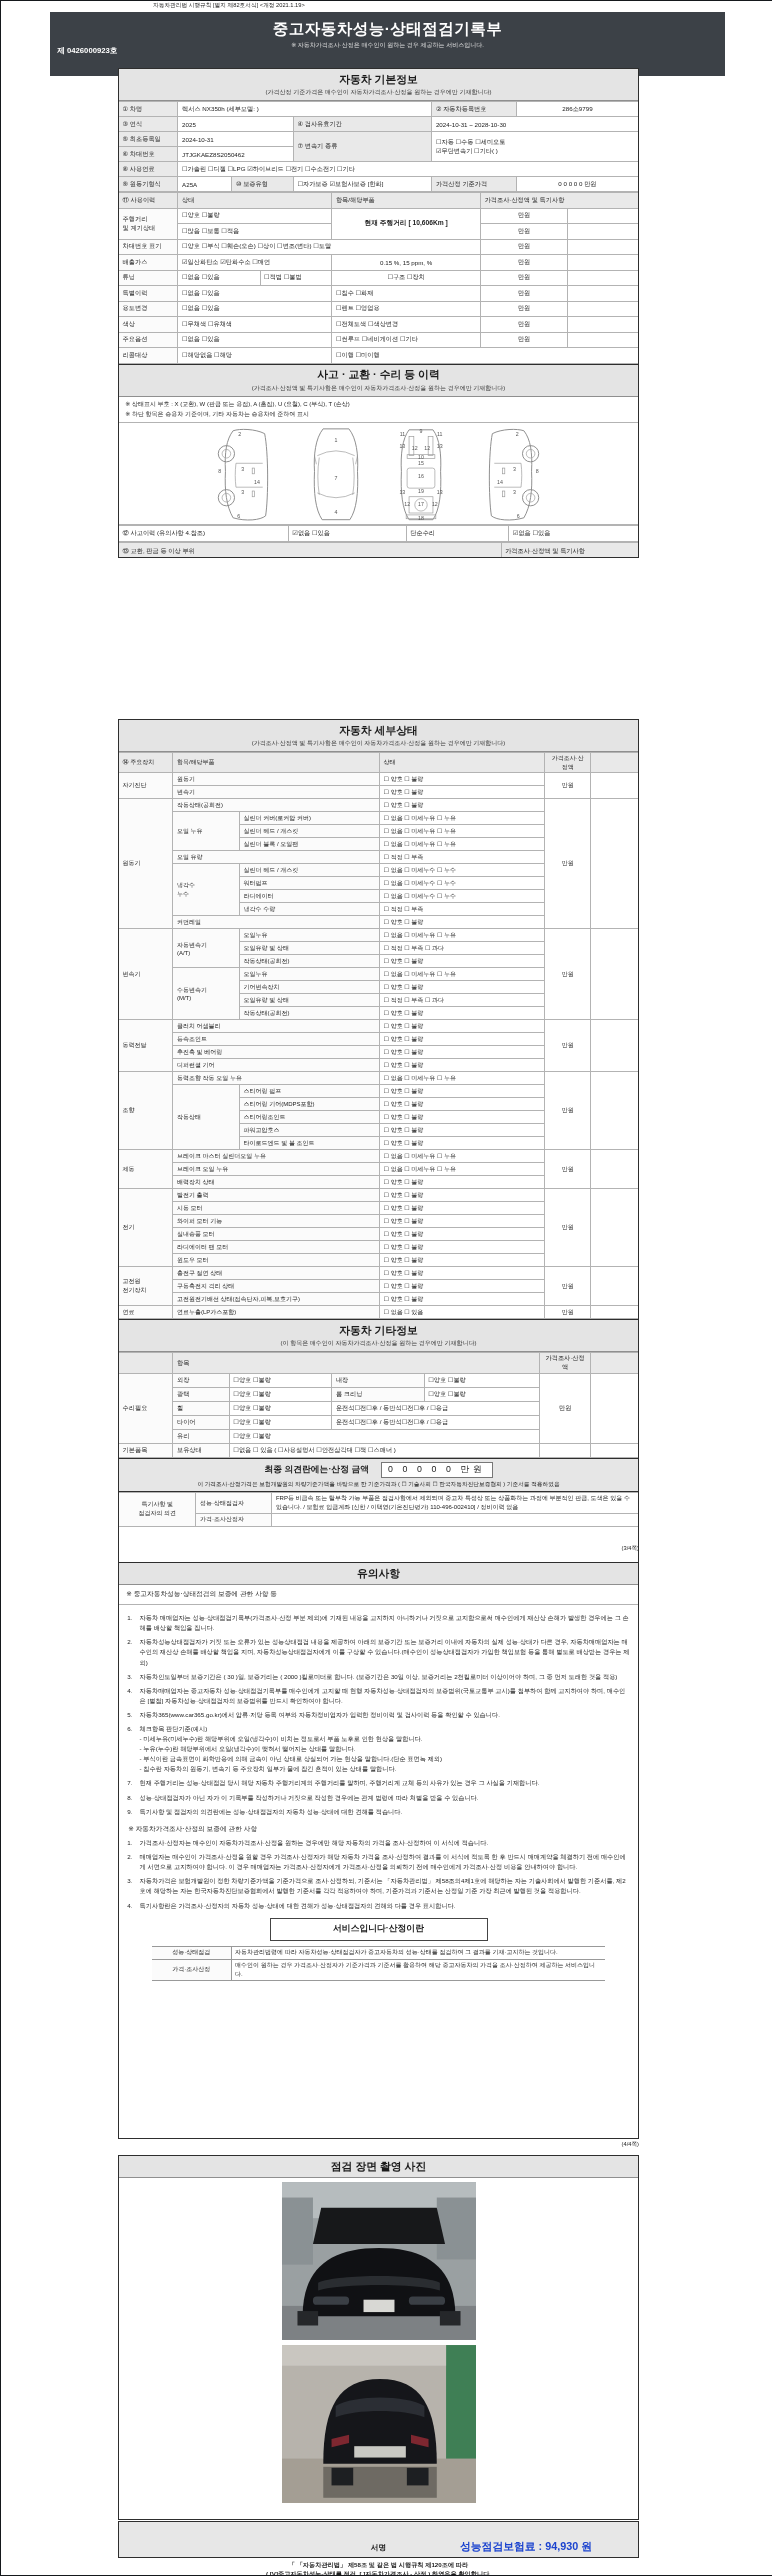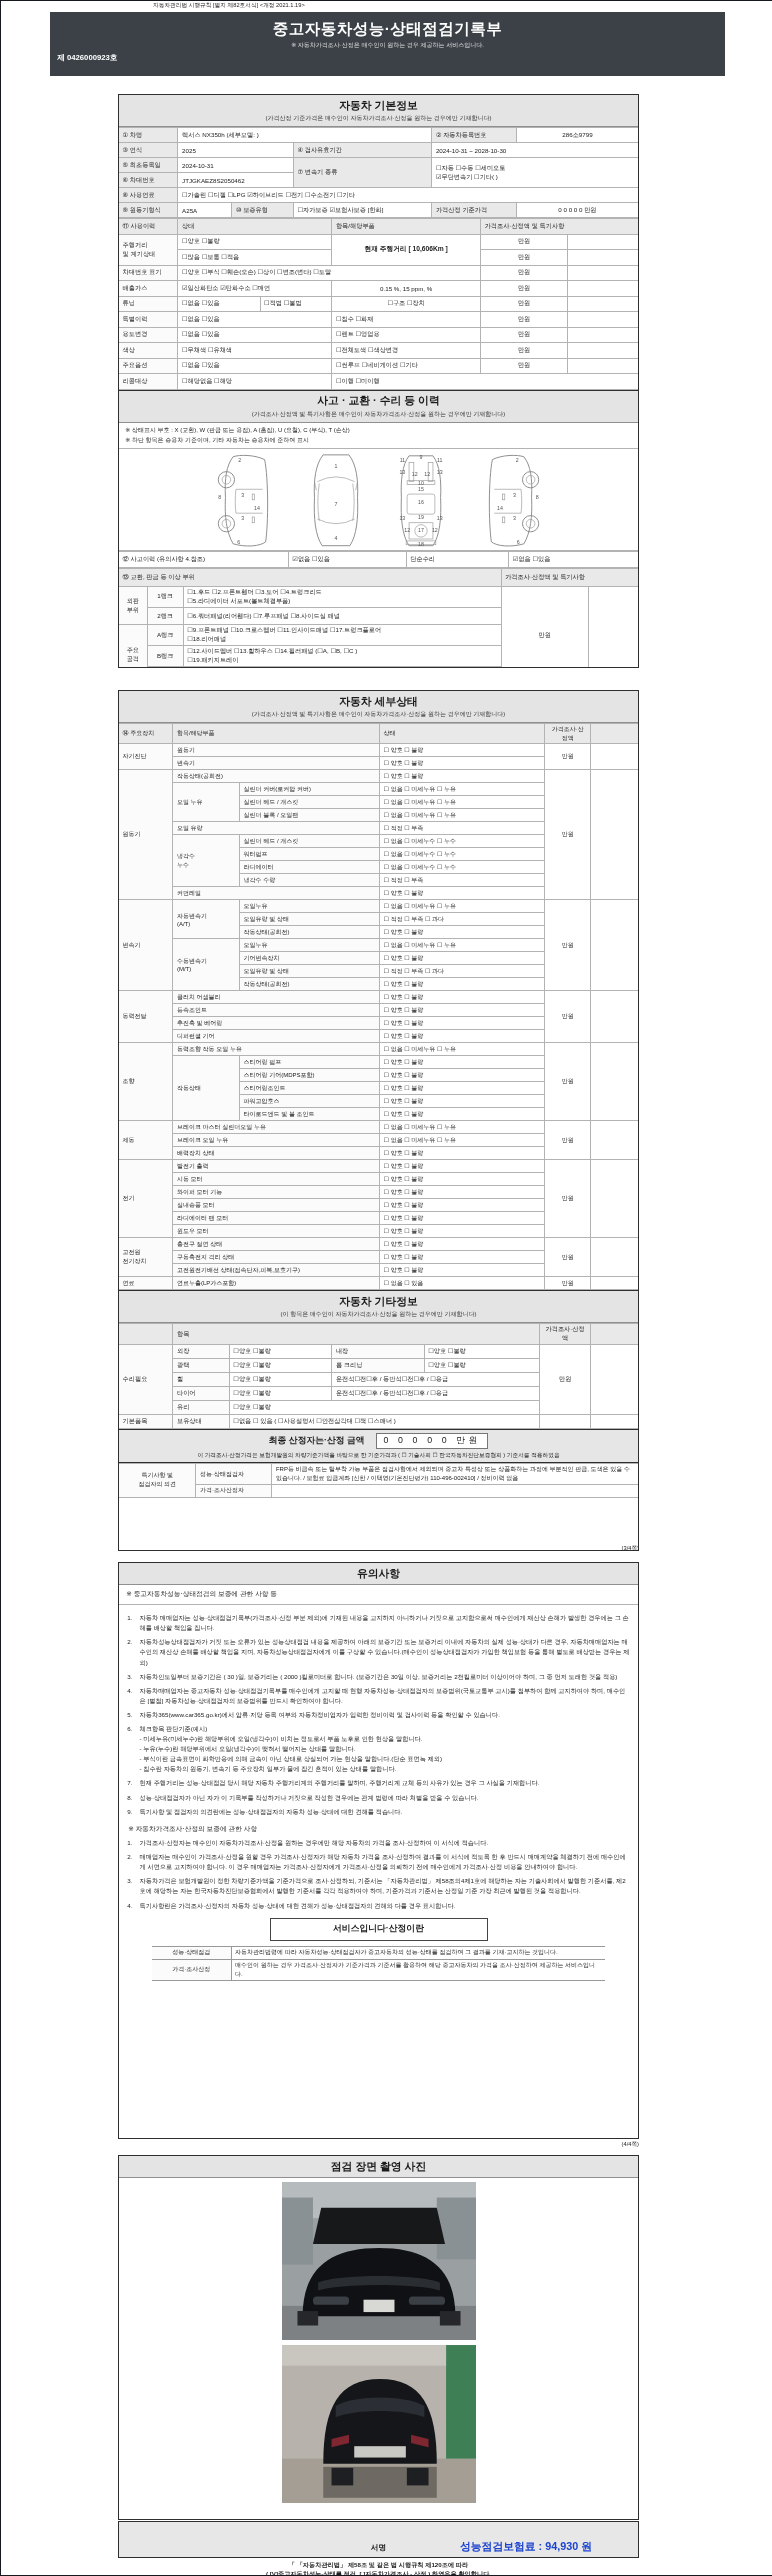--- a/index.html
+++ b/index.html
@@ -4,24 +4,24 @@
 <style>
   html,body{margin:0;padding:0;}
   body{width:773px;height:2576px;position:relative;background:#ffffff;
        font-family:"Liberation Sans","DejaVu Sans",sans-serif;color:#1c1c1c;}
   .page{position:absolute;inset:0;border:0.5px solid #15181c;overflow:hidden;box-sizing:border-box;}
   .topnote{position:absolute;left:152px;top:1px;font-size:5.7px;color:#222;}
   .darkband{position:absolute;left:49px;top:11.3px;width:675px;height:64px;background:#3c4147;color:#fff;text-align:center;box-sizing:border-box;}
   .darkband .t1{margin:6.7px 0 1px;font-size:15.5px;font-weight:bold;letter-spacing:0.5px;}
   .darkband .t2{font-size:9.8px;font-weight:bold;margin:0.5px 0;}
   .darkband .t3{font-size:6px;color:#e0e0e0;margin-top:1px;}
-  .docno{position:absolute;left:7.2px;bottom:13px;font-size:7.7px;font-weight:bold;color:#fff;}
+  .docno{position:absolute;left:7.2px;bottom:20px;font-size:7.7px;font-weight:bold;color:#fff;}
   .box{position:absolute;left:117px;width:521px;border:1px solid #2e2e2e;background:#fff;box-sizing:border-box;overflow:hidden;}
-  #boxA{top:93px;height:574px;}
-  #boxB{top:689px;height:861px;}
+  #boxA{top:67px;height:490px;}
+  #boxB{top:718px;height:861px;}
   #boxC{top:1561px;height:577px;}
   #boxD{top:2154px;height:365px;}
   .band{background:#e4e4e4;text-align:center;padding:3.6px 0 3.1px;border-bottom:0.5px solid #8f8f8f;}
   .band.btop{border-top:1px solid #2e2e2e;}
   .band h2{margin:0;font-size:10.8px;font-weight:bold;}
   .band .bsub{font-size:6px;color:#333;margin-top:1.5px;}
   table{border-collapse:collapse;table-layout:fixed;width:100%;font-size:6.2px;}
   td{border:0.5px solid #b3b3b3;padding:1px 3.6px;vertical-align:middle;white-space:pre-line;
      height:12.4px;box-sizing:border-box;text-align:left;color:#222;}
   tr>td:first-child{border-left:none;} tr>td:last-child{border-right:none;}
@@ -644,21 +644,21 @@
             <td class="lab">보유상태</td>
             <td colspan="3">☐없음  ☐ 있음  ( ☐사용설명서 ☐안전삼각대 ☐잭 ☐스패너 )</td>
             <td></td>
             <td></td>
           </tr>
         </tbody>
       </table>
 
     <div class="finalband">
       <div class="fl1">
-        <span>최종 산정자는·산정 금액</span>
+        <span>최종 의견란에는·산정 금액</span>
         <span class="digits">0  0  0  0  0 만원</span>
       </div>
       <div class="fl2">이 가격조사·산정가격은 보험개발원의 차량기준가액을 바탕으로 한 기준가격과 ( ☐ 기술사회 ☐ 한국자동차진단보증협회 ) 기준서를 적용하였음</div>
     </div>
     <table class="t-opinion">
         <colgroup>
           <col style="width: 14.8221%;">
           <col style="width: 14.6245%;">
           <col style="width: 70.5534%;">
         </colgroup>

